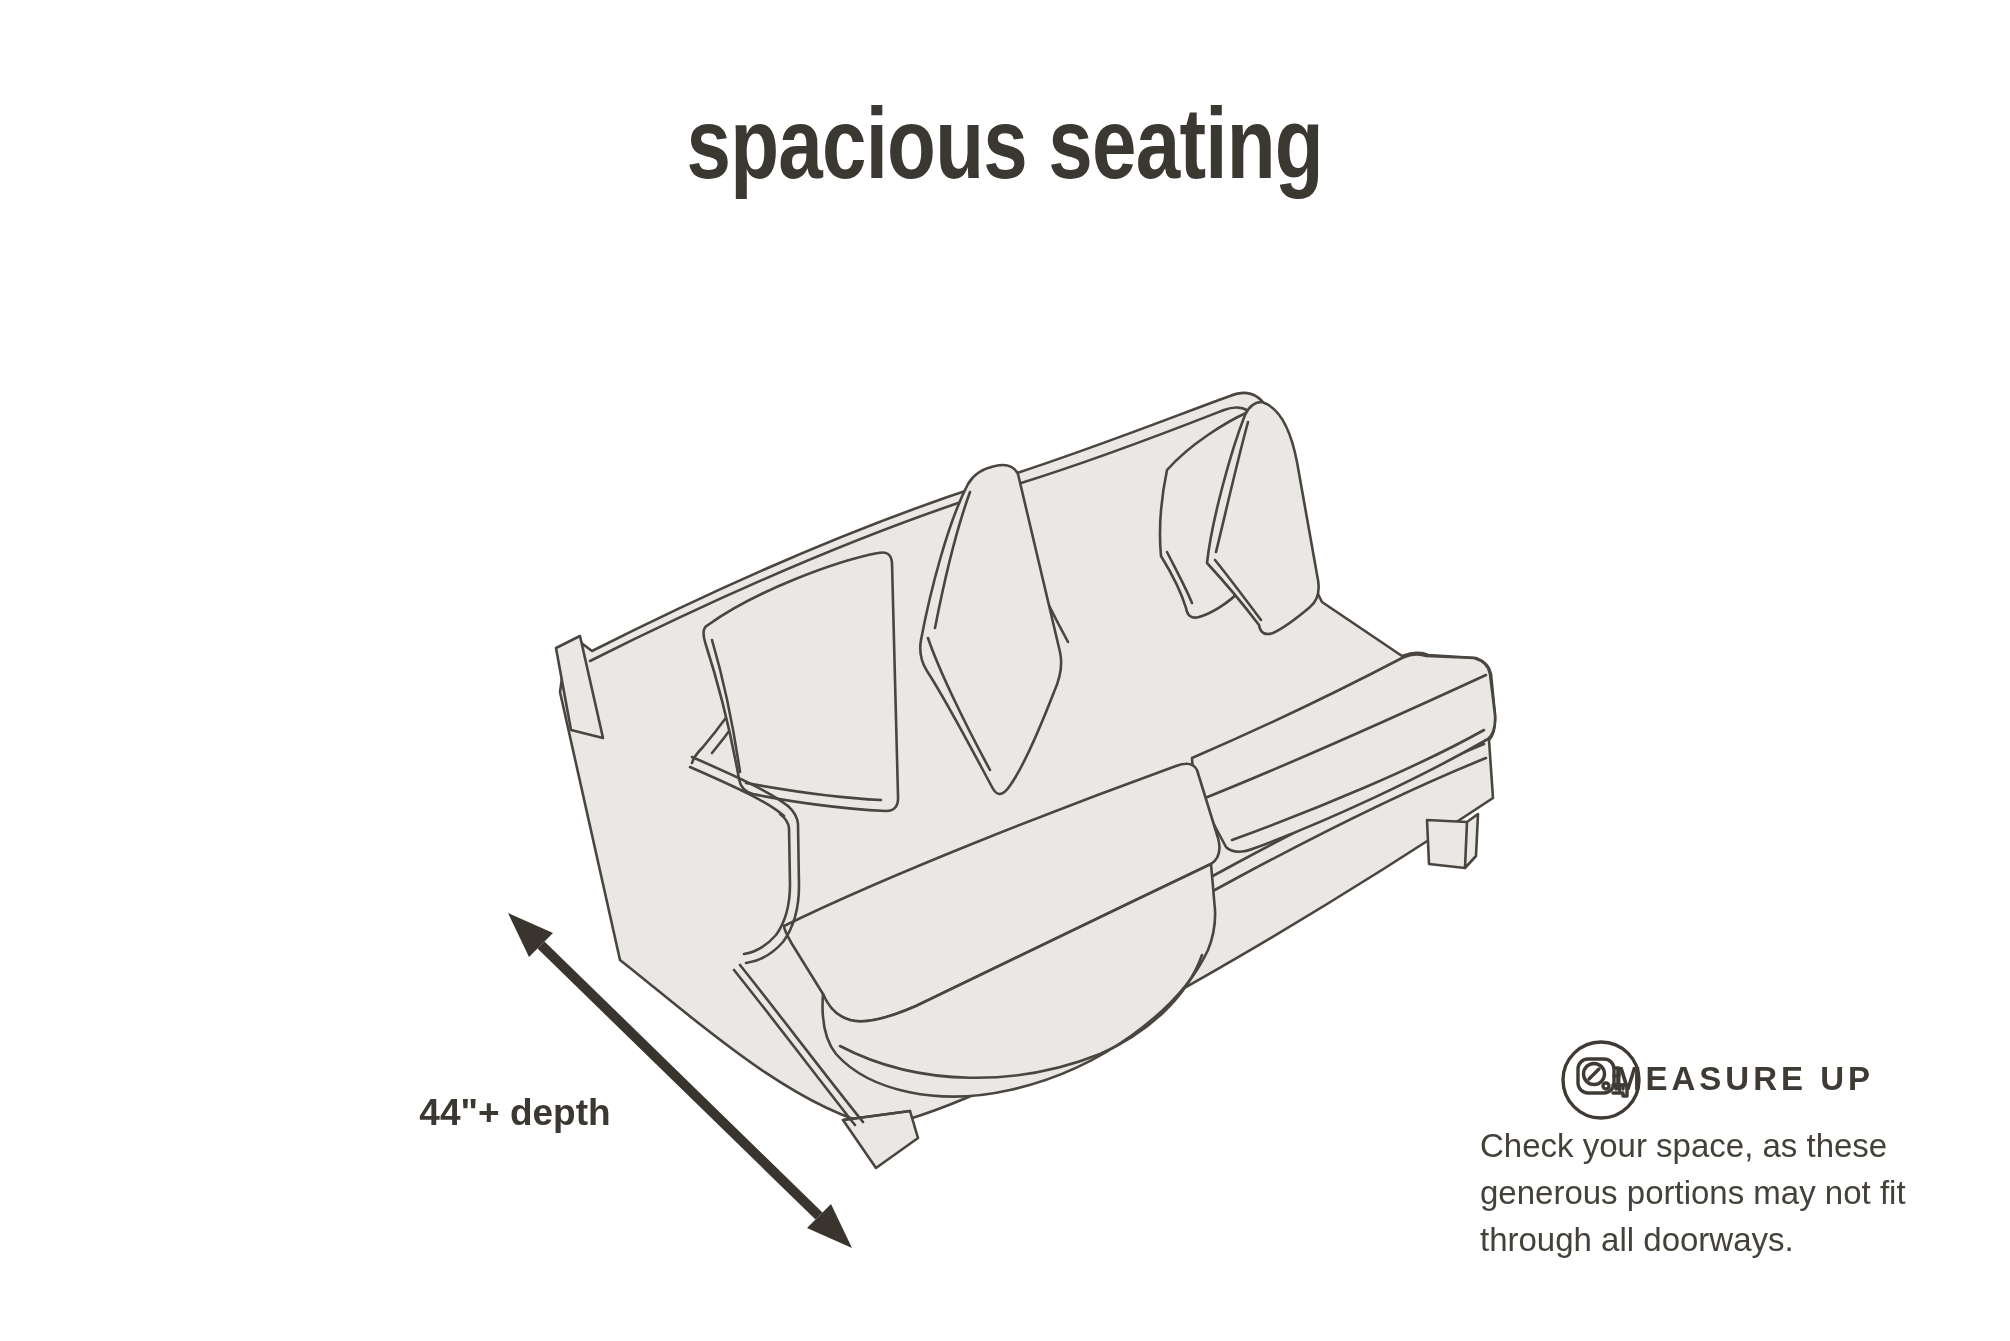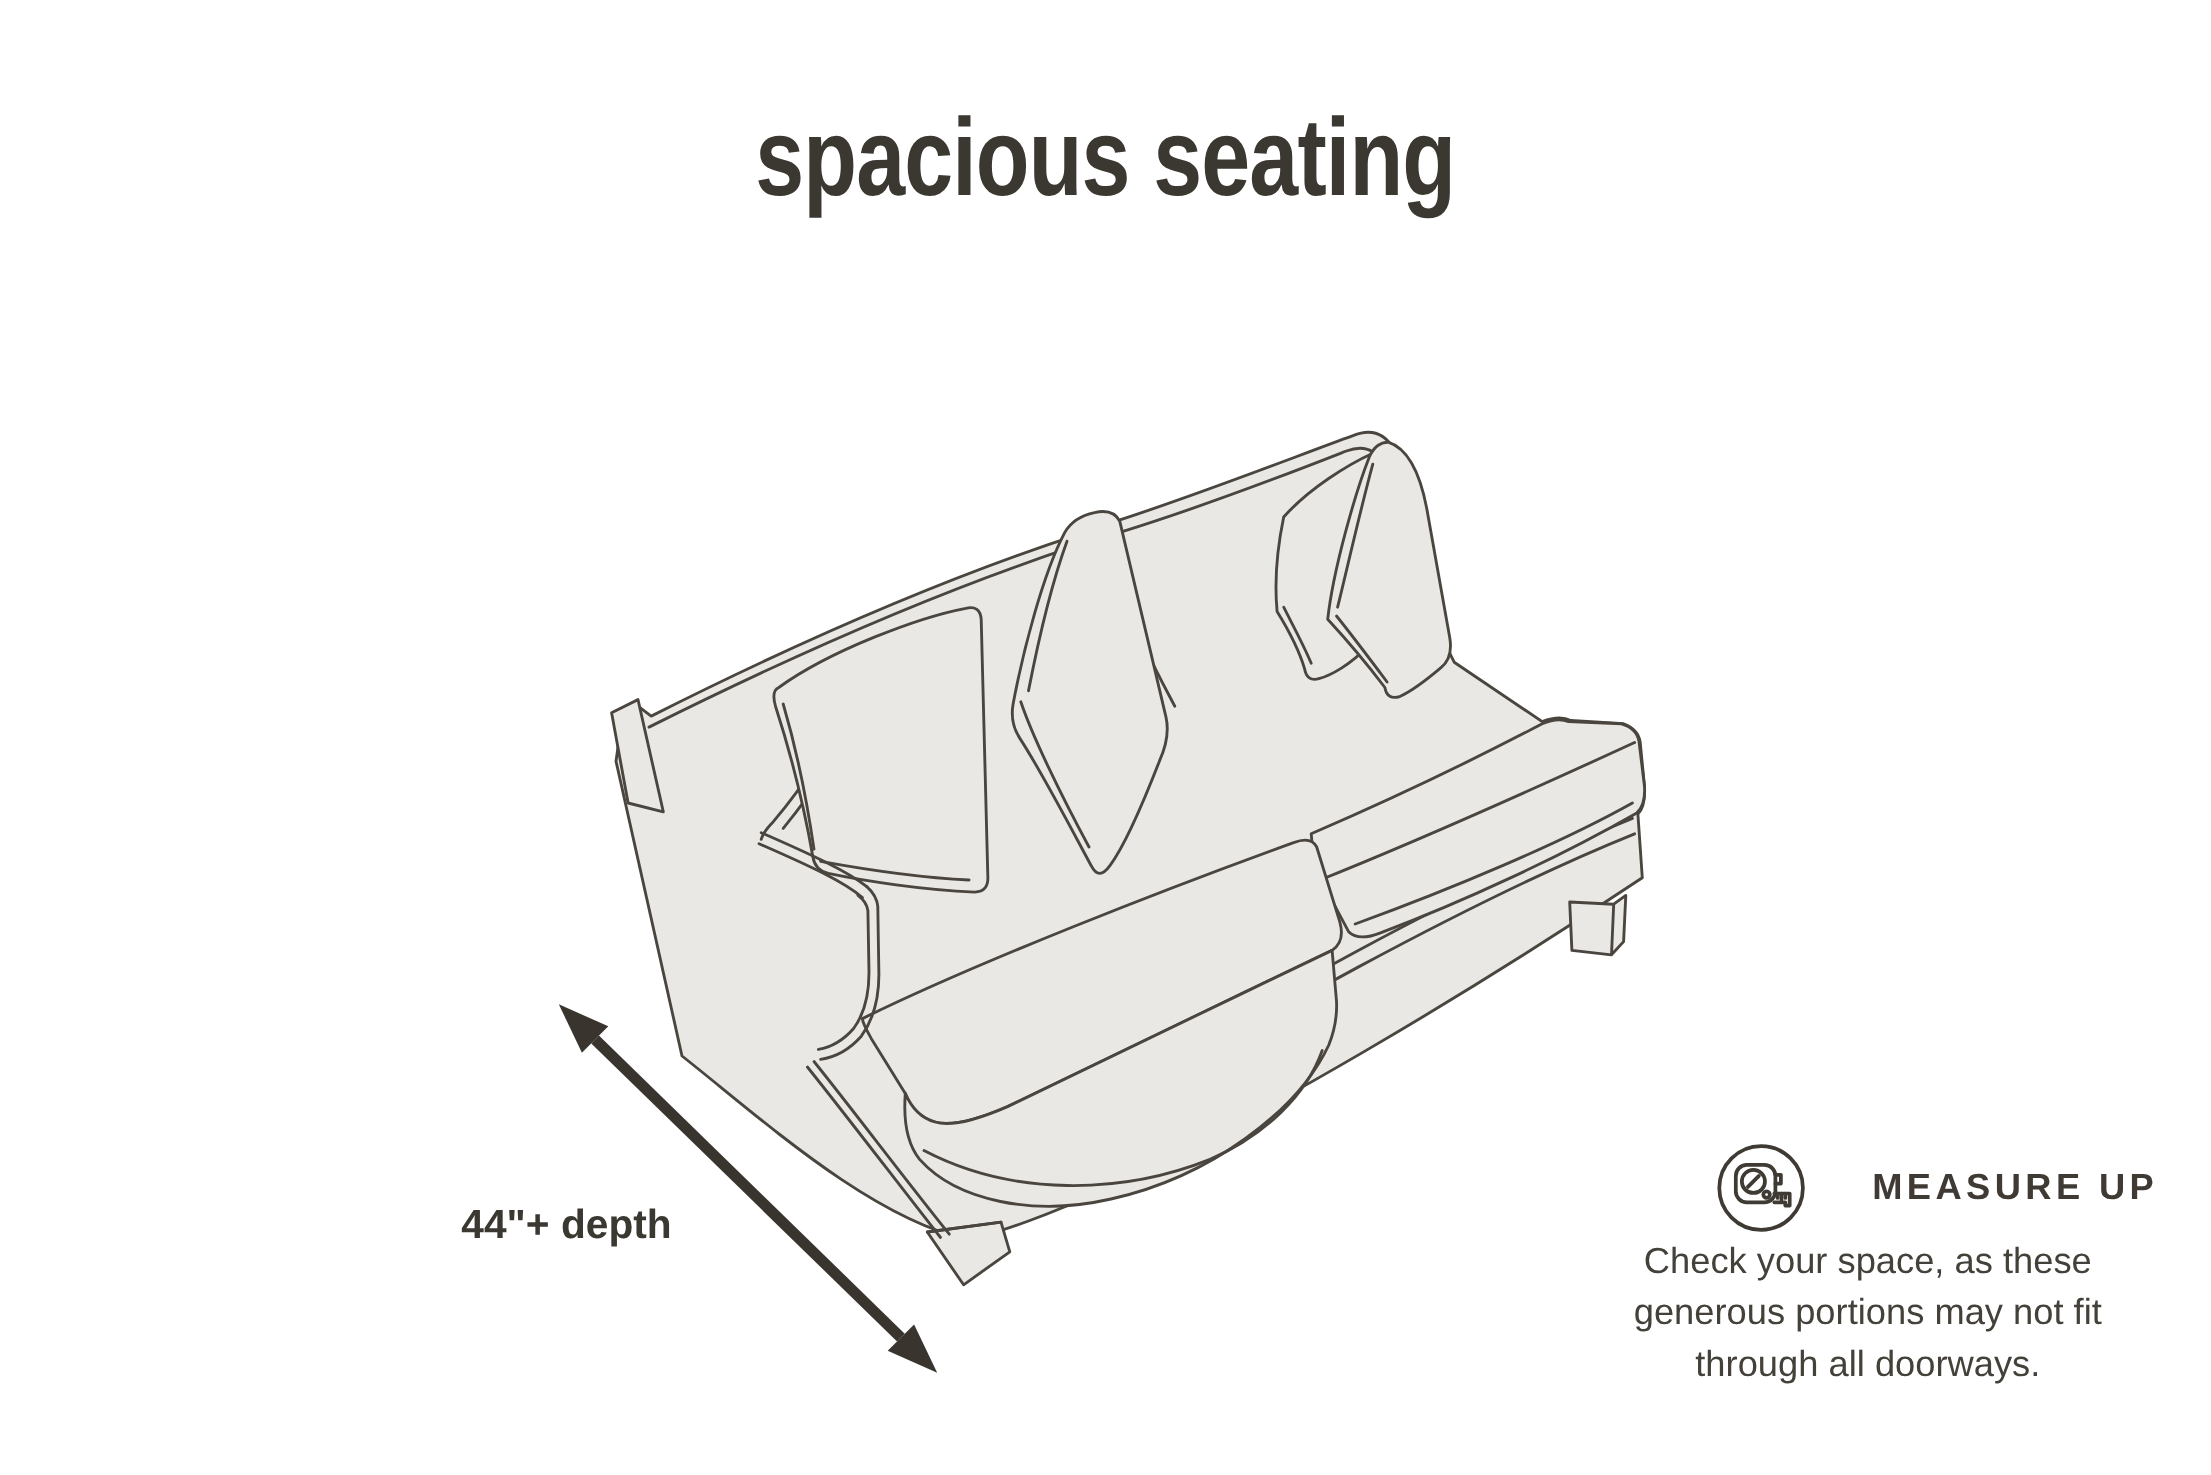--- a/index.html
+++ b/index.html
@@ -16,23 +16,23 @@
   }
   #subtitle{top:238px;left:0;width:2010px;text-align:center;
     font-size:36px;line-height:49px;color:#44413a;}
   
   #sofa-svg{left:540px;top:370px;}
   #arrow-svg{left:480px;top:880px;}
   #depth-label{left:370px;top:1092px;width:290px;text-align:center;
     font-size:37px;font-weight:bold;color:#3b3831;white-space:nowrap;}
   
   #measure-icon{left:1558px;top:1038px;}
-  #measure-heading{left:1702px;top:1060px;font-size:33px;font-weight:bold;
+  #measure-heading{left:1614px;top:1060px;font-size:33px;font-weight:bold;
     letter-spacing:4px;color:#3f3b34;white-space:nowrap;}
-  #measure-text{left:1480px;top:1122px;width:436px;text-align:center;
+  #measure-text{left:1480px;top:1122px;width:436px;text-align:left;
     font-size:33px;line-height:47px;color:#44413a;}
   svg .ln{fill:none;stroke:#4a453e;stroke-width:2.6;stroke-linecap:round;stroke-linejoin:round;}
   svg .fl{fill:#e9e8e5;stroke:#4a453e;stroke-width:2.6;stroke-linecap:round;stroke-linejoin:round;}
   svg .arrow{fill:#39352e;stroke:none;}
   svg .icn{fill:none;stroke:#3f3b34;stroke-width:3.4;stroke-linecap:round;stroke-linejoin:round;}
 </style>
 </head>
 <body>
 
 <div id="stage">

